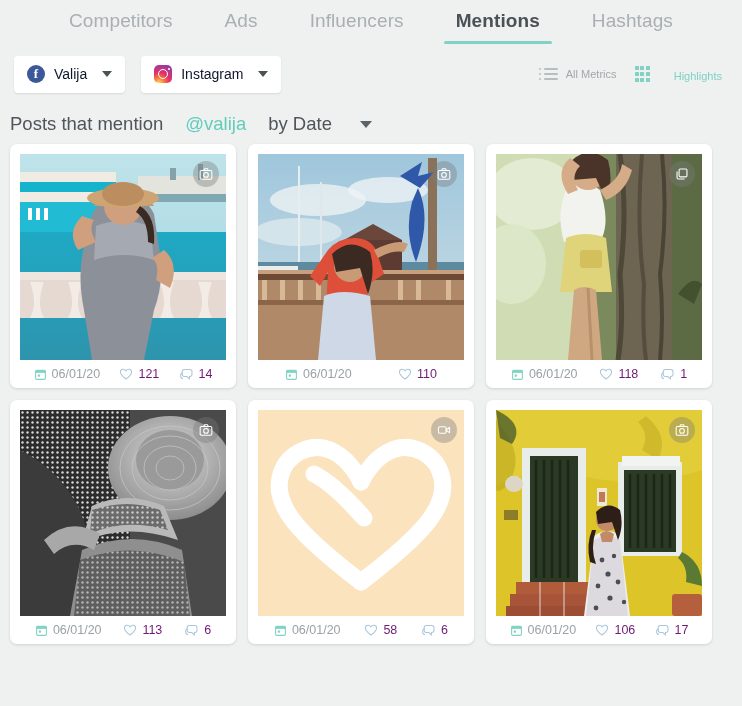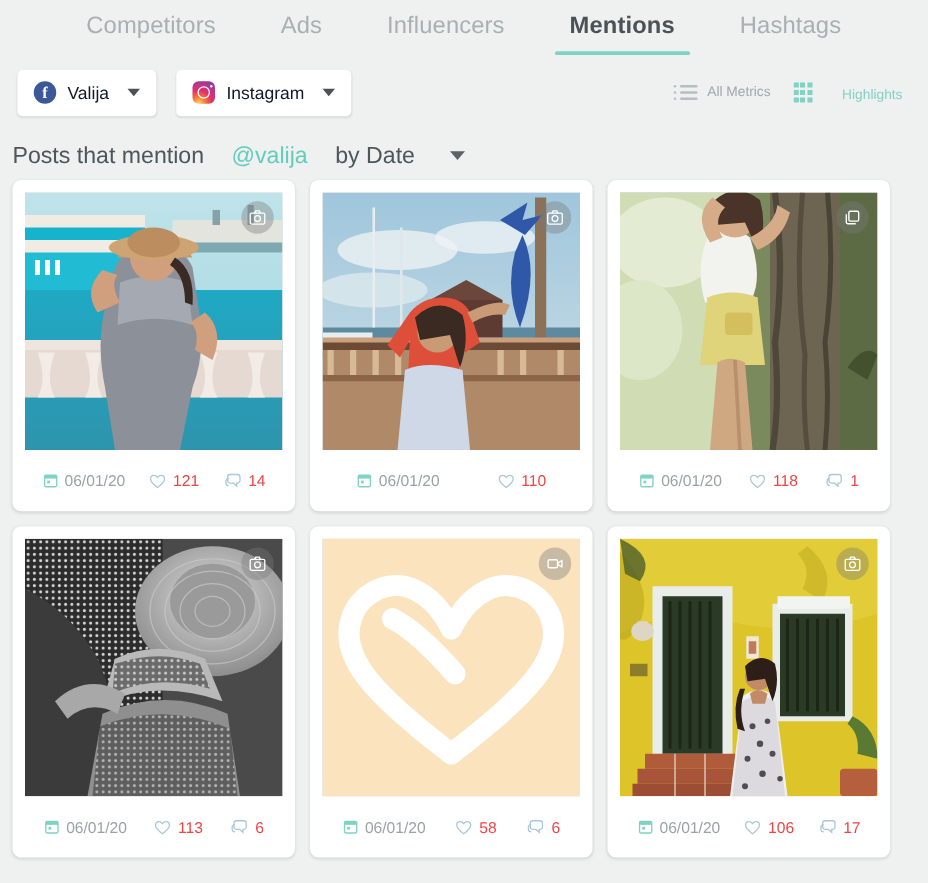--- a/index.html
+++ b/index.html
@@ -197,34 +197,34 @@
     position: absolute;
     top: 7px; right: 7px;
     width: 26px; height: 26px;
     border-radius: 50%;
     background: rgba(120,120,120,.38);
     display: flex; align-items: center; justify-content: center;
   }
   .badge svg { width: 14px; height: 14px; }
 
   .stats {
-    height: 49px;
+    height: 28px;
     display: flex;
     align-items: center;
     justify-content: space-around;
     padding: 0 4px;
   }
   .stat {
     display: flex;
     align-items: center;
     gap: 5px;
     font-size: 12.5px;
     color: #9aa2a6;
   }
-  .stat.likes, .stat.comments { color: #ef4444; align-items: center; }
+  .stat.likes, .stat.comments { color: #701a75; align-items: center; }
   .stat svg { display: block; }
 </style>
 </head>
 <body>
 
 <div class="tabbar">
   <div class="tab"><span>Competitors</span></div>
   <div class="tab"><span>Ads</span></div>
   <div class="tab"><span>Influencers</span></div>
   <div class="tab active"><span>Mentions</span></div>

